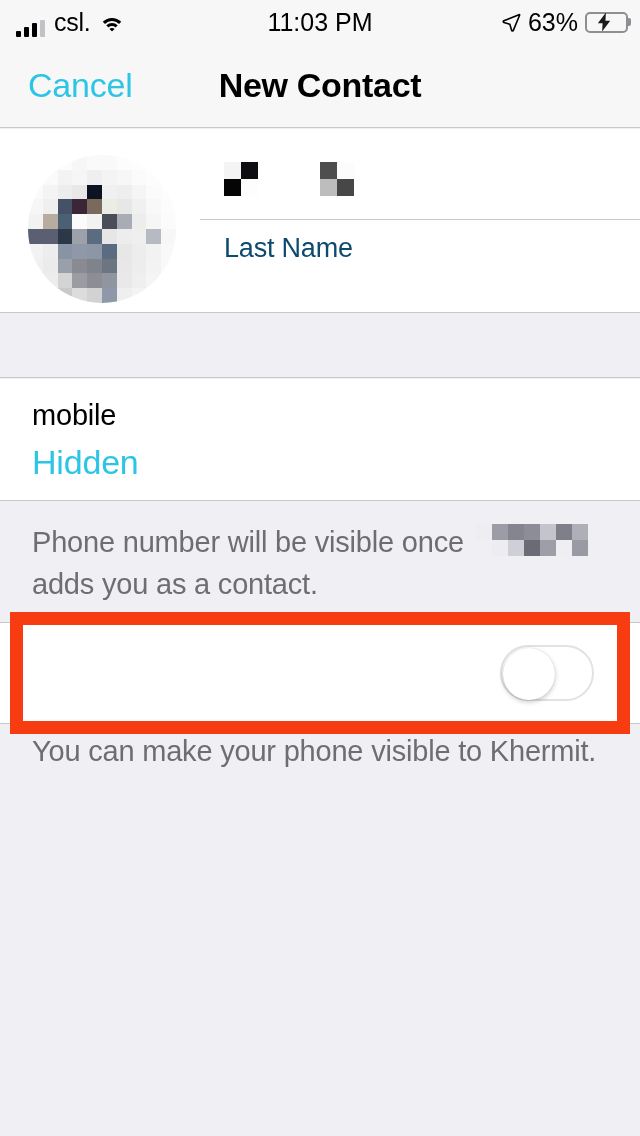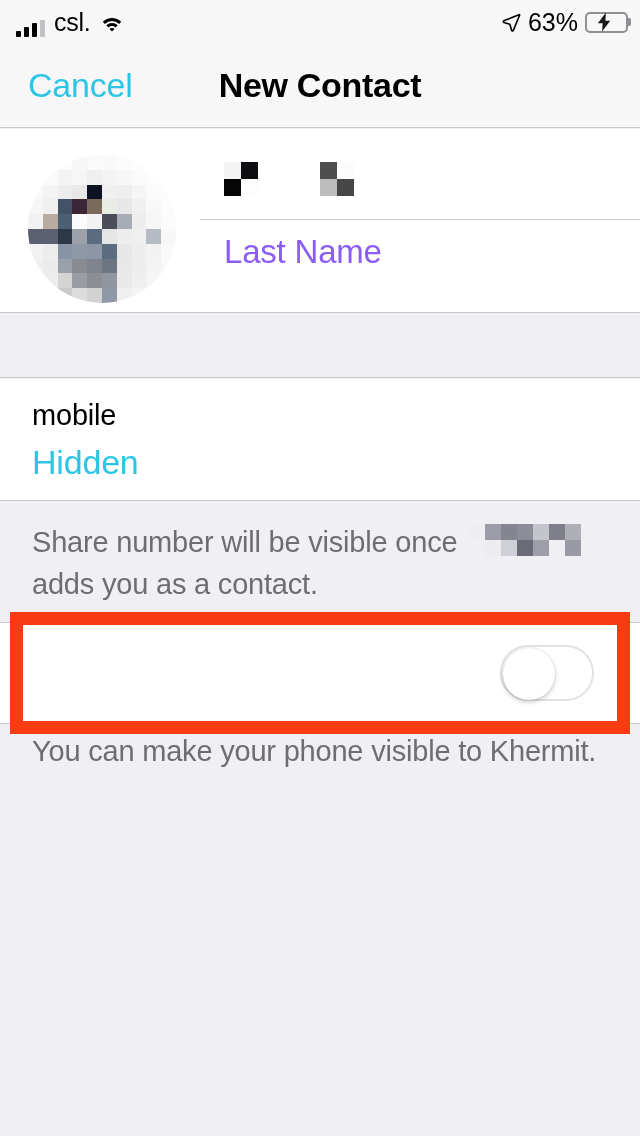--- a/index.html
+++ b/index.html
@@ -73,21 +73,21 @@
   .avatar .mosaic { display:grid; grid-template-columns:repeat(10,1fr);
                     grid-template-rows:repeat(10,1fr); width:100%; height:100%; }
   .avatar .mosaic div { width:100%; height:100%; }
 
   .name-area { position:absolute; left:200px; top:0; right:0; height:184px; }
   .first-line {
     position:absolute; left:0; top:27px; height:62px; width:100%;
   }
   .px-blk { position:absolute; }
   .name-divider { position:absolute; left:0; top:90px; width:100%; height:1px; background:#C8C7CC; }
-  .last-name-ph { position:absolute; left:24px; top:104px; font-size:33px; color:#8b5cf6; letter-spacing:-0.2px; }
+  .last-name-ph { position:absolute; left:24px; top:104px; font-size:27px; color:#0c4a6e; letter-spacing:-0.2px; }
 
   
   .gap-1 { position:absolute; top:314px; left:0; width:640px; height:64px; background:#EFEFF4;
            border-bottom:1px solid #C8C7CC; }
 
   
   .phone-card {
     position:absolute; top:379px; left:0; width:640px; height:122px;
     background:#FFFFFF; border-bottom:1px solid #C8C7CC;
   }
@@ -140,20 +140,21 @@
           <i></i>
           <i></i>
       </span>
       <span class="carrier">csl.</span>
       <span class="wifi">
         <span class="w1"></span>
           <span class="w2"></span>
           <span class="w3"></span>
       </span>
     </div>
+    <div class="sb-center">11:03 PM</div>
     <div class="sb-right">
       <svg class="loc-arrow" viewBox="0 0 24 24">
         <path d="M21.5 3.2 3.4 10.6c-1 .4-.9 1.8.1 2.1l7.1 2.1 2.1 7.1c.3 1 1.7 1.1 2.1.1L22.3 3.9c.3-.6-.2-1-.8-.7z" fill="none" stroke="#000" stroke-width="1.9" stroke-linejoin="round"></path>
       </svg>
       <span class="batt-pct">63%</span>
       <span class="battery">
         <span class="fill"></span>
         <span class="cap"></span>
         <svg class="bolt" width="17" height="19" viewBox="0 0 16 20">
           <path d="M9.5 0 1 11.2h5L5.5 20 14 8.6H9z" fill="#1a1a1a"></path>
@@ -292,21 +293,21 @@
 
   <div class="gap-1"></div>
 
   <div class="phone-card">
     <div class="phone-label">mobile</div>
     <div class="phone-value">Hidden</div>
   </div>
 
   <div class="note-1">
     <div class="txt">
-      <span>Share number will be visible once</span><span class="redact">
+      <span>Phone number will be visible once</span><span class="redact">
         <span style="position:relative;display:inline-block;width:98px;height:42px;">
           <span class="px-blk" style="left:0;  top:8px;  width:16px;height:16px;background:#EEEEF2;"></span>
           <span class="px-blk" style="left:16px;top:8px;  width:16px;height:16px;background:#9C9CA6;"></span>
           <span class="px-blk" style="left:32px;top:8px;  width:16px;height:16px;background:#85858F;"></span>
           <span class="px-blk" style="left:48px;top:8px;  width:16px;height:16px;background:#8D8D97;"></span>
           <span class="px-blk" style="left:64px;top:8px;  width:16px;height:16px;background:#C4C4CC;"></span>
           <span class="px-blk" style="left:80px;top:8px;  width:16px;height:16px;background:#7F7F89;"></span>
           <span class="px-blk" style="left:0;  top:24px; width:16px;height:16px;background:#F0F0F4;"></span>
           <span class="px-blk" style="left:16px;top:24px; width:16px;height:16px;background:#EDEDF1;"></span>
           <span class="px-blk" style="left:32px;top:24px; width:16px;height:16px;background:#CFCFD7;"></span>

